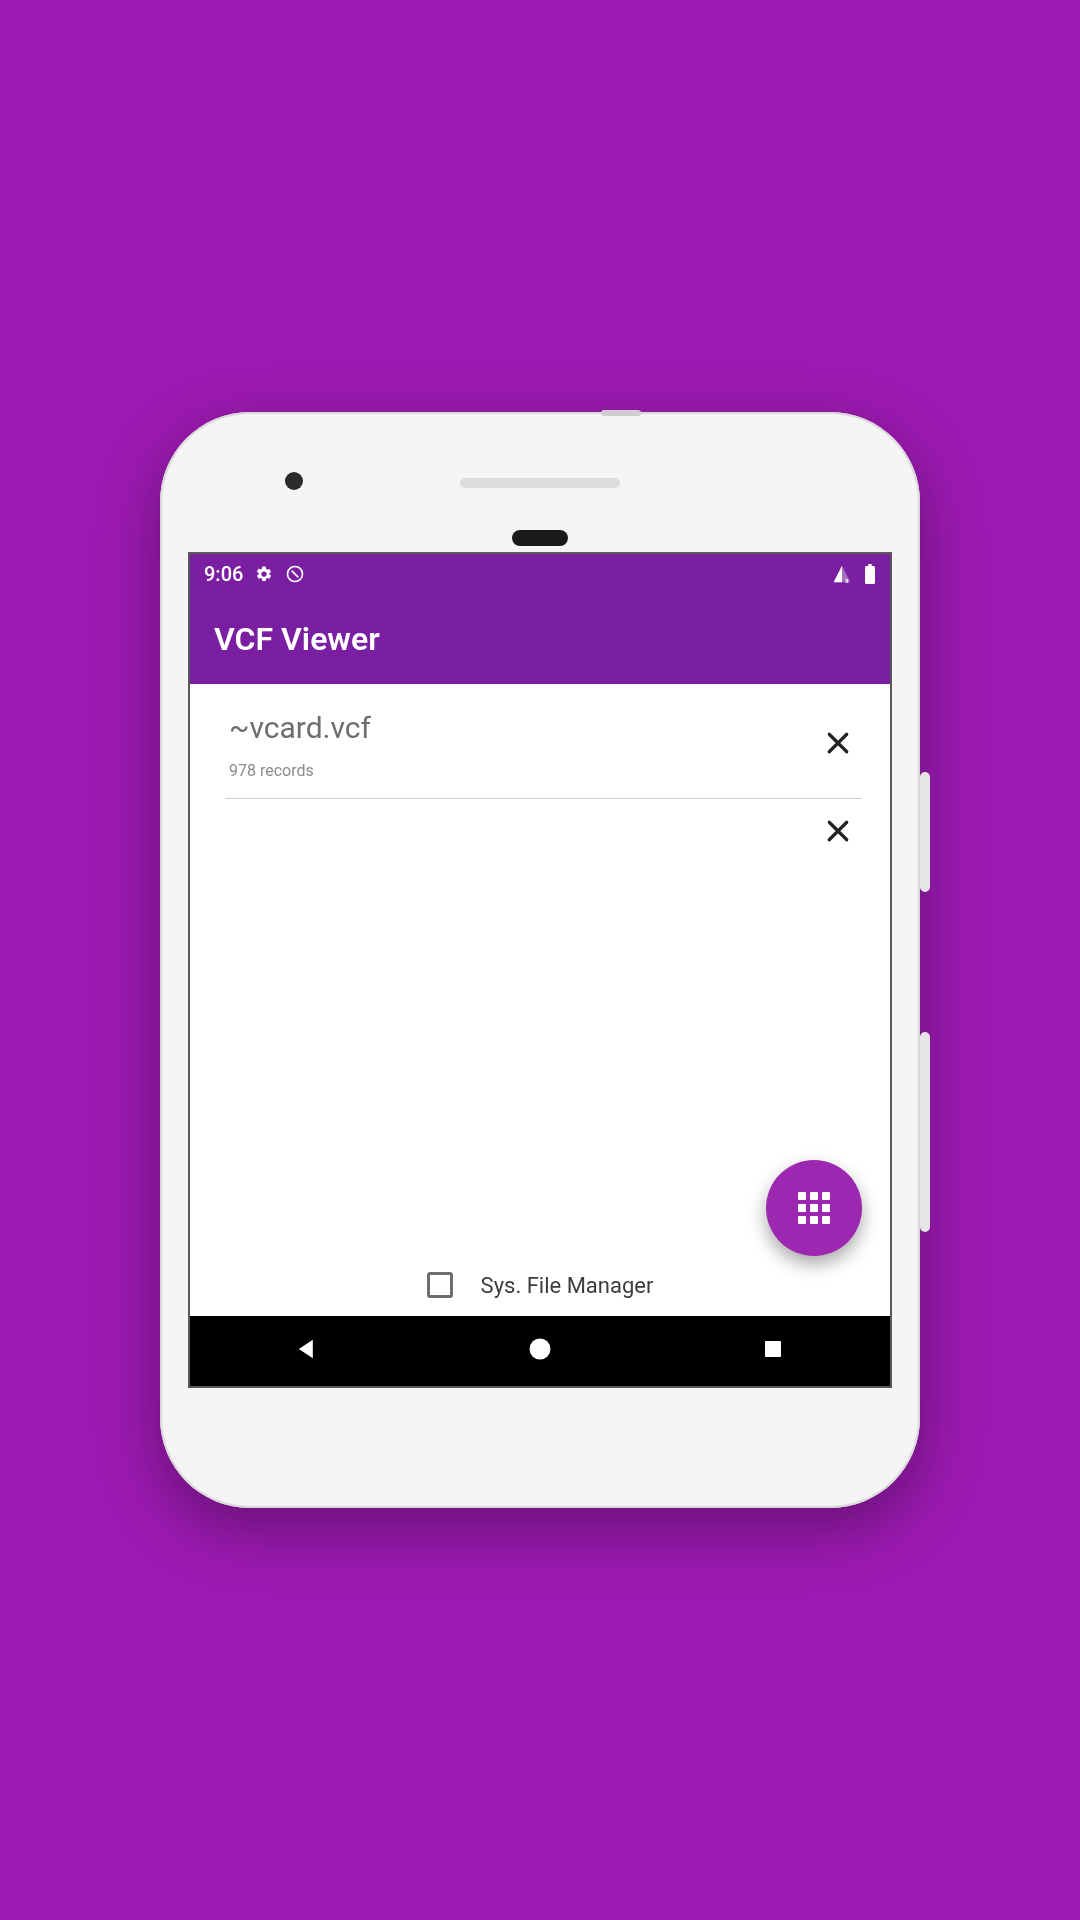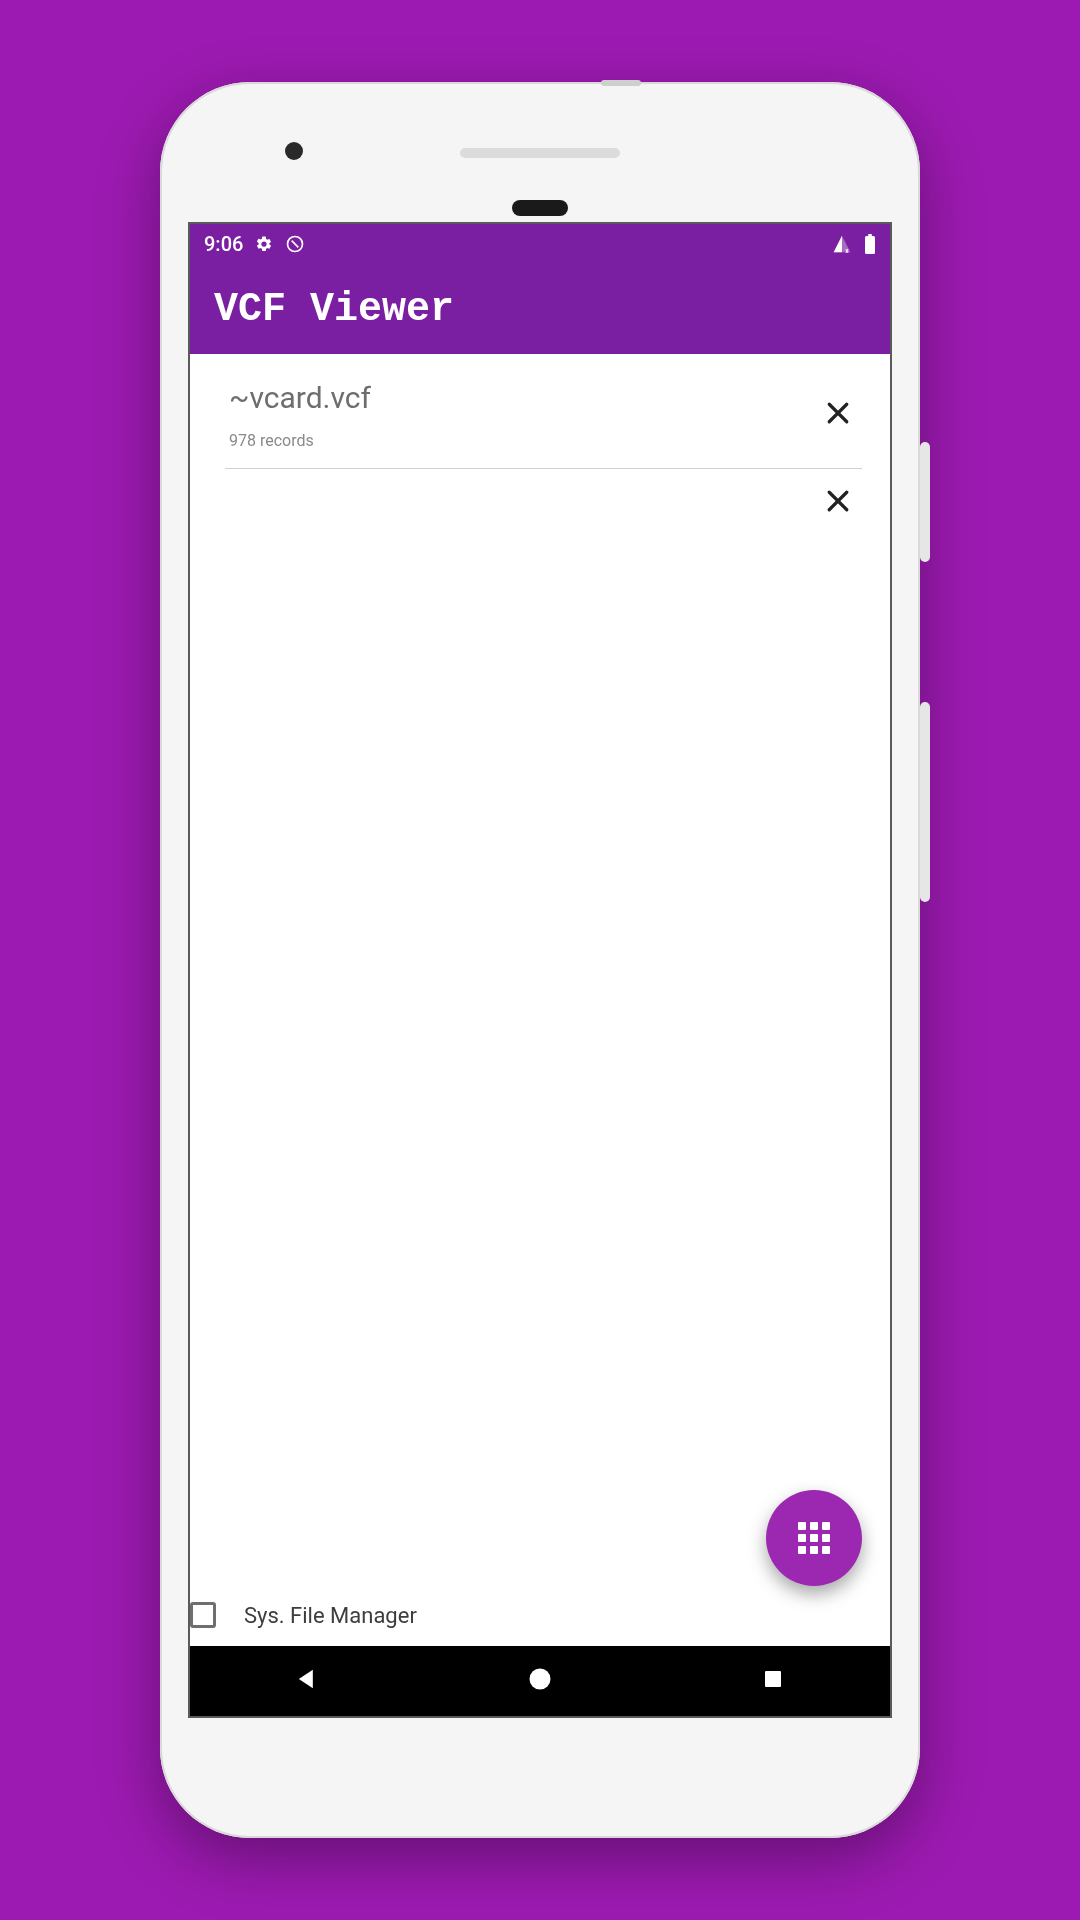--- a/index.html
+++ b/index.html
@@ -11,21 +11,21 @@
     align-items: center;
     justify-content: center;
     width: 1080px;
     height: 1920px;
     overflow: hidden;
   }
 
   
   .phone {
     width: 760px;
-    height: 1756px;
+    height: 1096px;
     background: #f5f5f5;
     border-radius: 90px;
     box-shadow: 0 20px 60px rgba(0,0,0,.35), inset 0 0 0 2px #d9d9d9;
     position: relative;
     padding: 140px 28px 120px 28px;
   }
   .phone::before { 
     content: "";
     position: absolute;
     right: -10px; top: 360px;
@@ -100,23 +100,22 @@
   
   .appbar {
     height: 90px;
     background: #7b1fa2;
     color: #fff;
     display: flex;
     align-items: center;
     padding: 0 24px;
   }
   .appbar-title {
-    font-size: 40px;
+    font-size: 32px;
     font-weight: 600;
-    font-family: Liberation Mono, monospace;
   }
 
   
   .content {
     flex: 1;
     background: #fff;
     position: relative;
     overflow: hidden;
     padding-left: 7px;
   }
@@ -151,21 +150,21 @@
     cursor: pointer;
     flex: 0 0 auto;
   }
 
   
   .bottom-row {
     position: absolute;
     left: 0; right: 0; bottom: 18px;
     display: flex;
     align-items: center;
-    justify-content: flex-start;
+    justify-content: center;
     gap: 28px;
     font-size: 22px;
     color: #3d3d3d;
   }
   .checkbox {
     width: 26px; height: 26px;
     border: 3px solid #6f6f6f;
     border-radius: 3px;
   }
 

